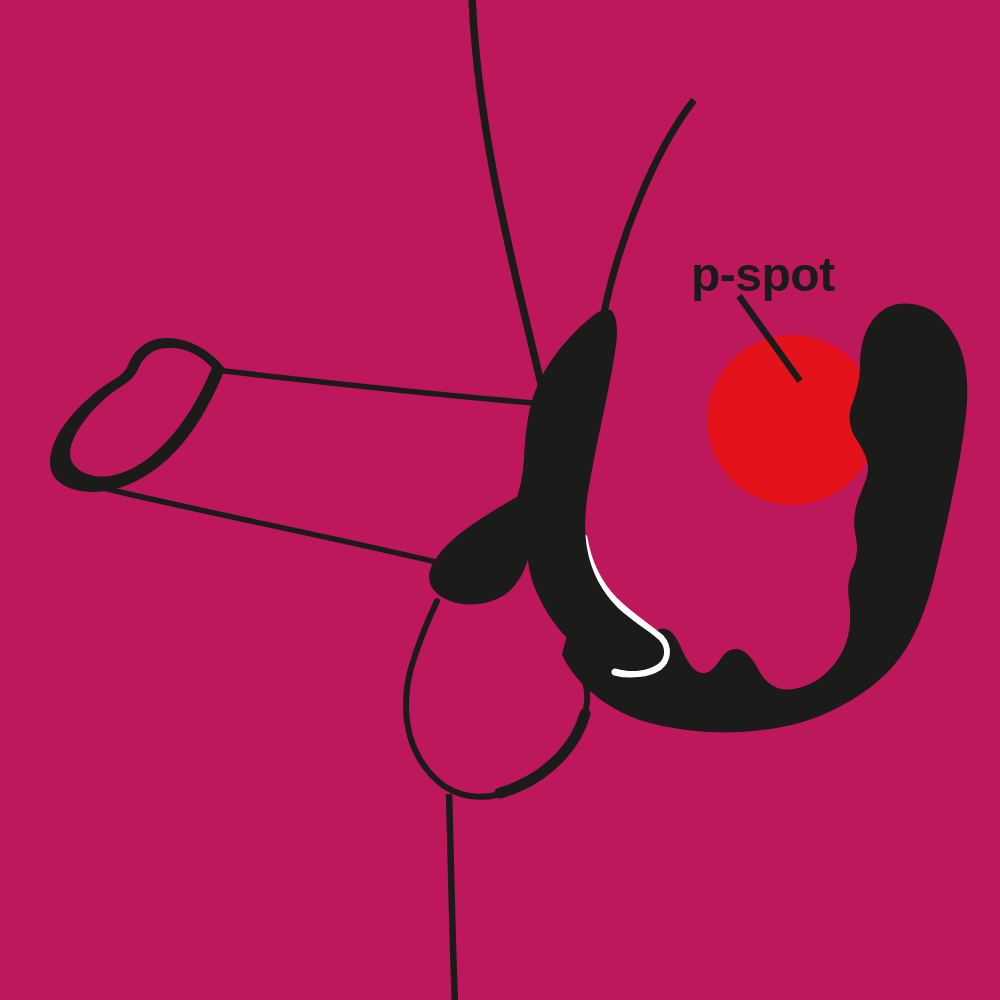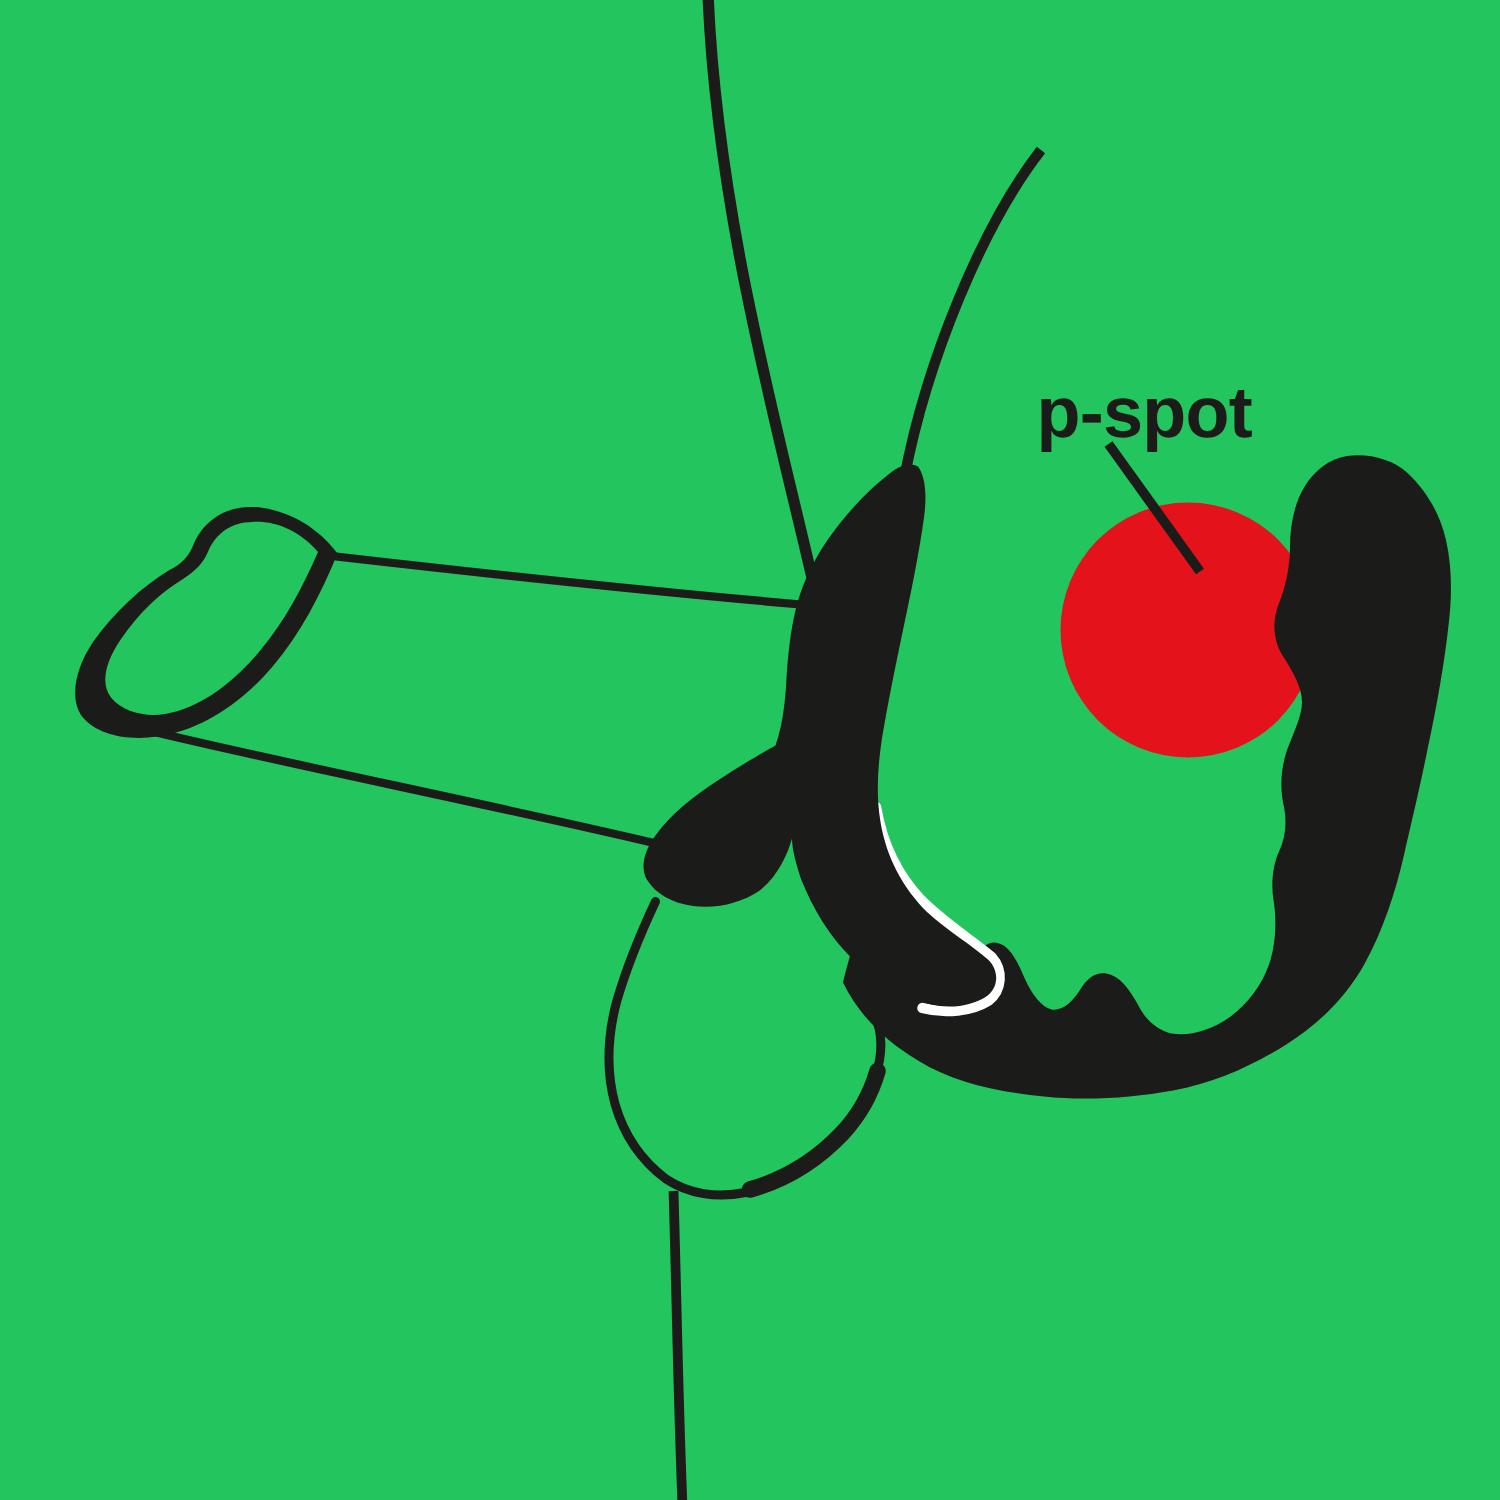--- a/index.html
+++ b/index.html
@@ -5,21 +5,21 @@
   html, body {
     margin: 0;
     padding: 0;
     background: #ffffff;
     font-family: "Liberation Sans", sans-serif;
   }
   .canvas {
     position: relative;
     width: 1000px;
     height: 1000px;
-    background: #22c55e;
+    background: #be185d;
     overflow: hidden;
     text-align: right;
   }
   .canvas svg {
     position: absolute;
     inset: 0;
     width: 100%;
     height: 100%;
     display: block;
   }

